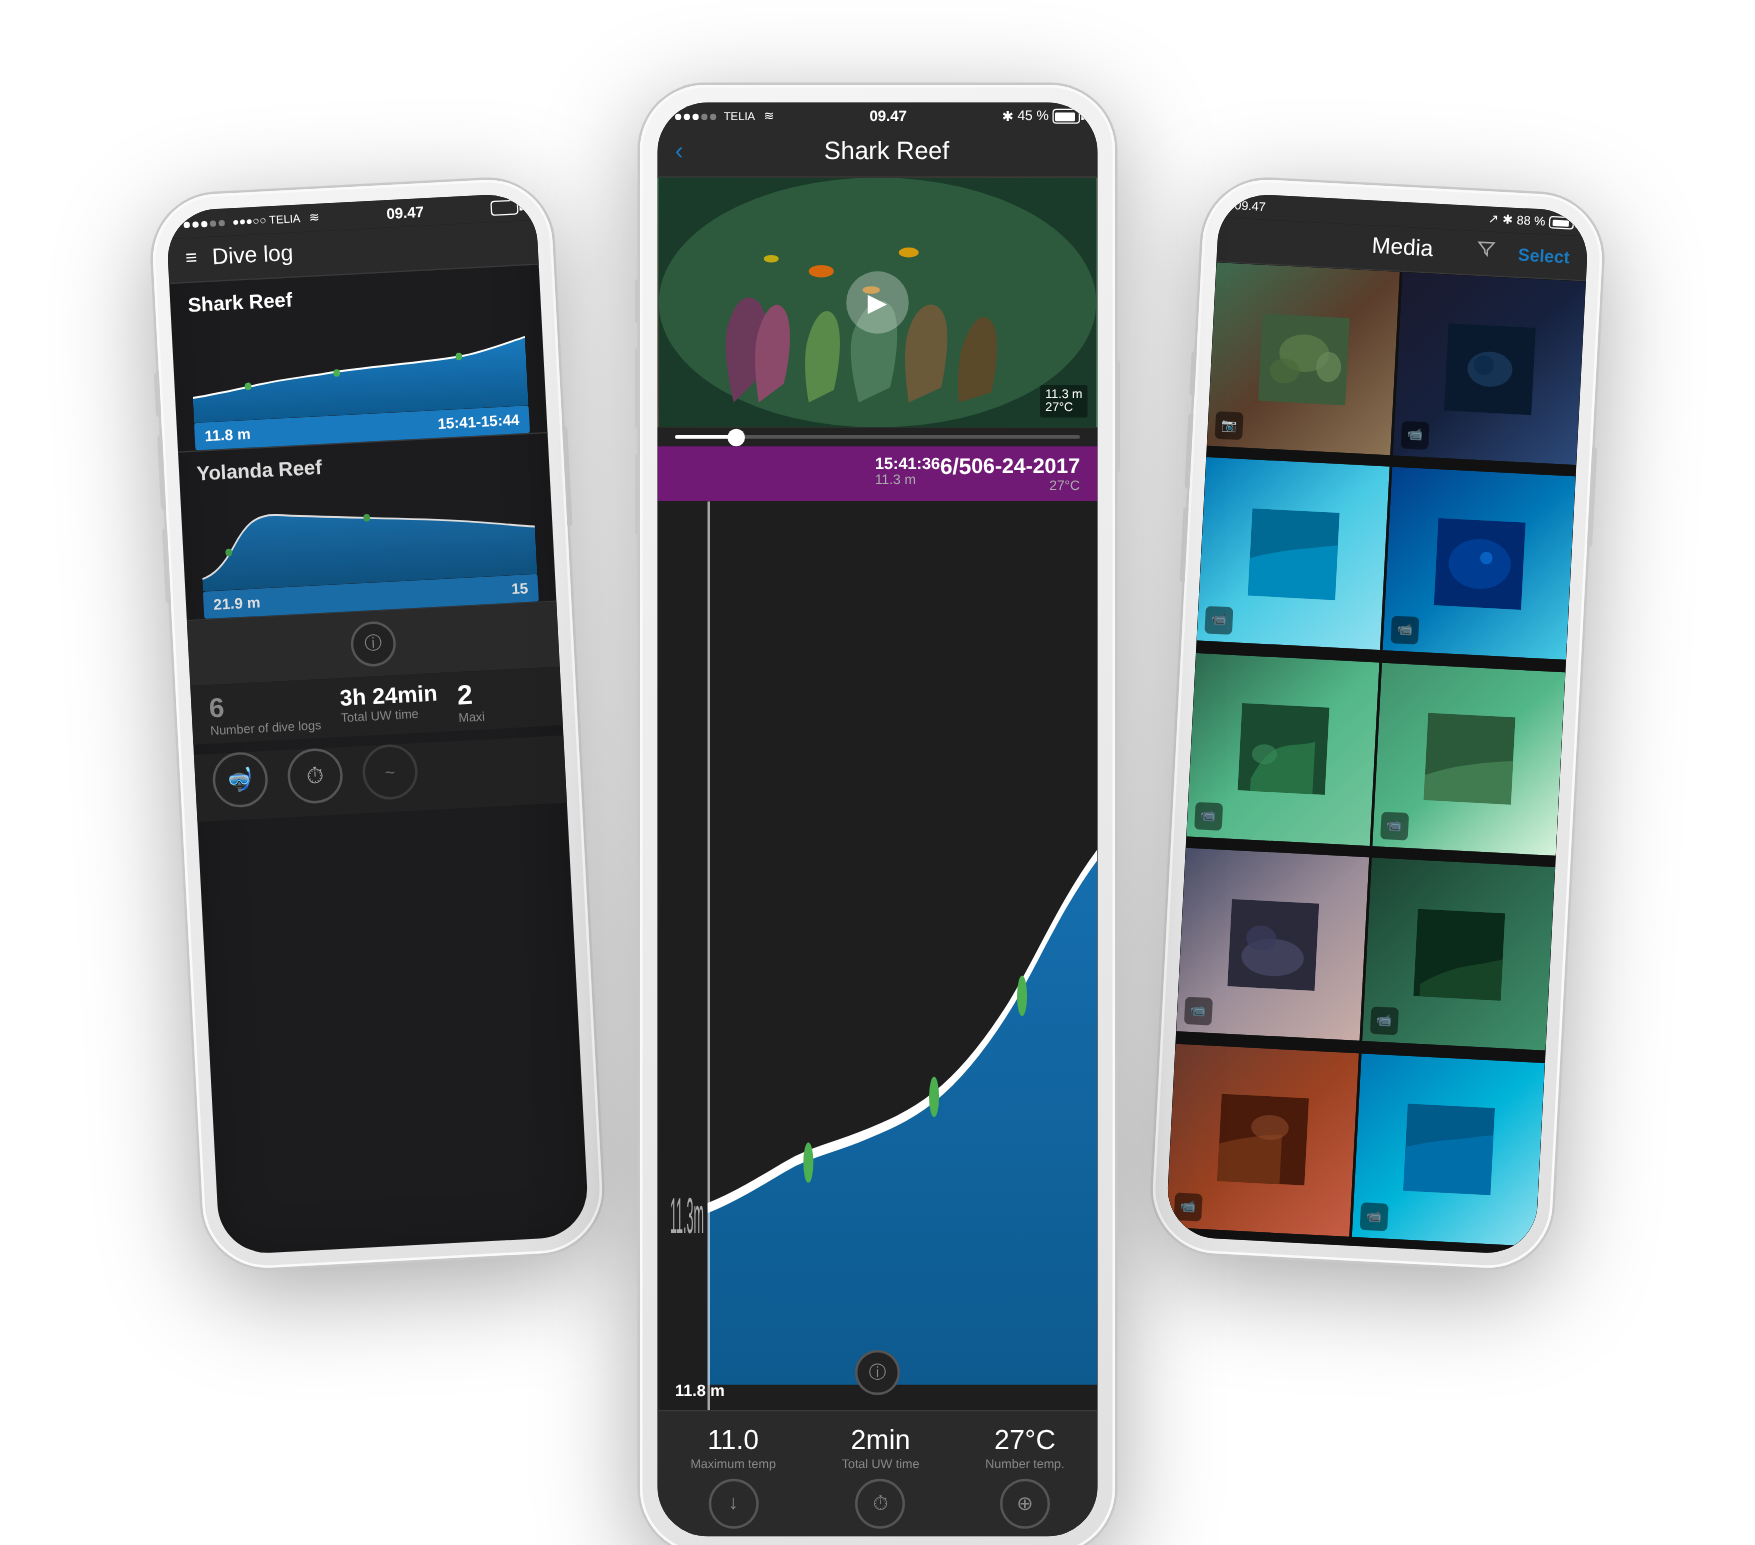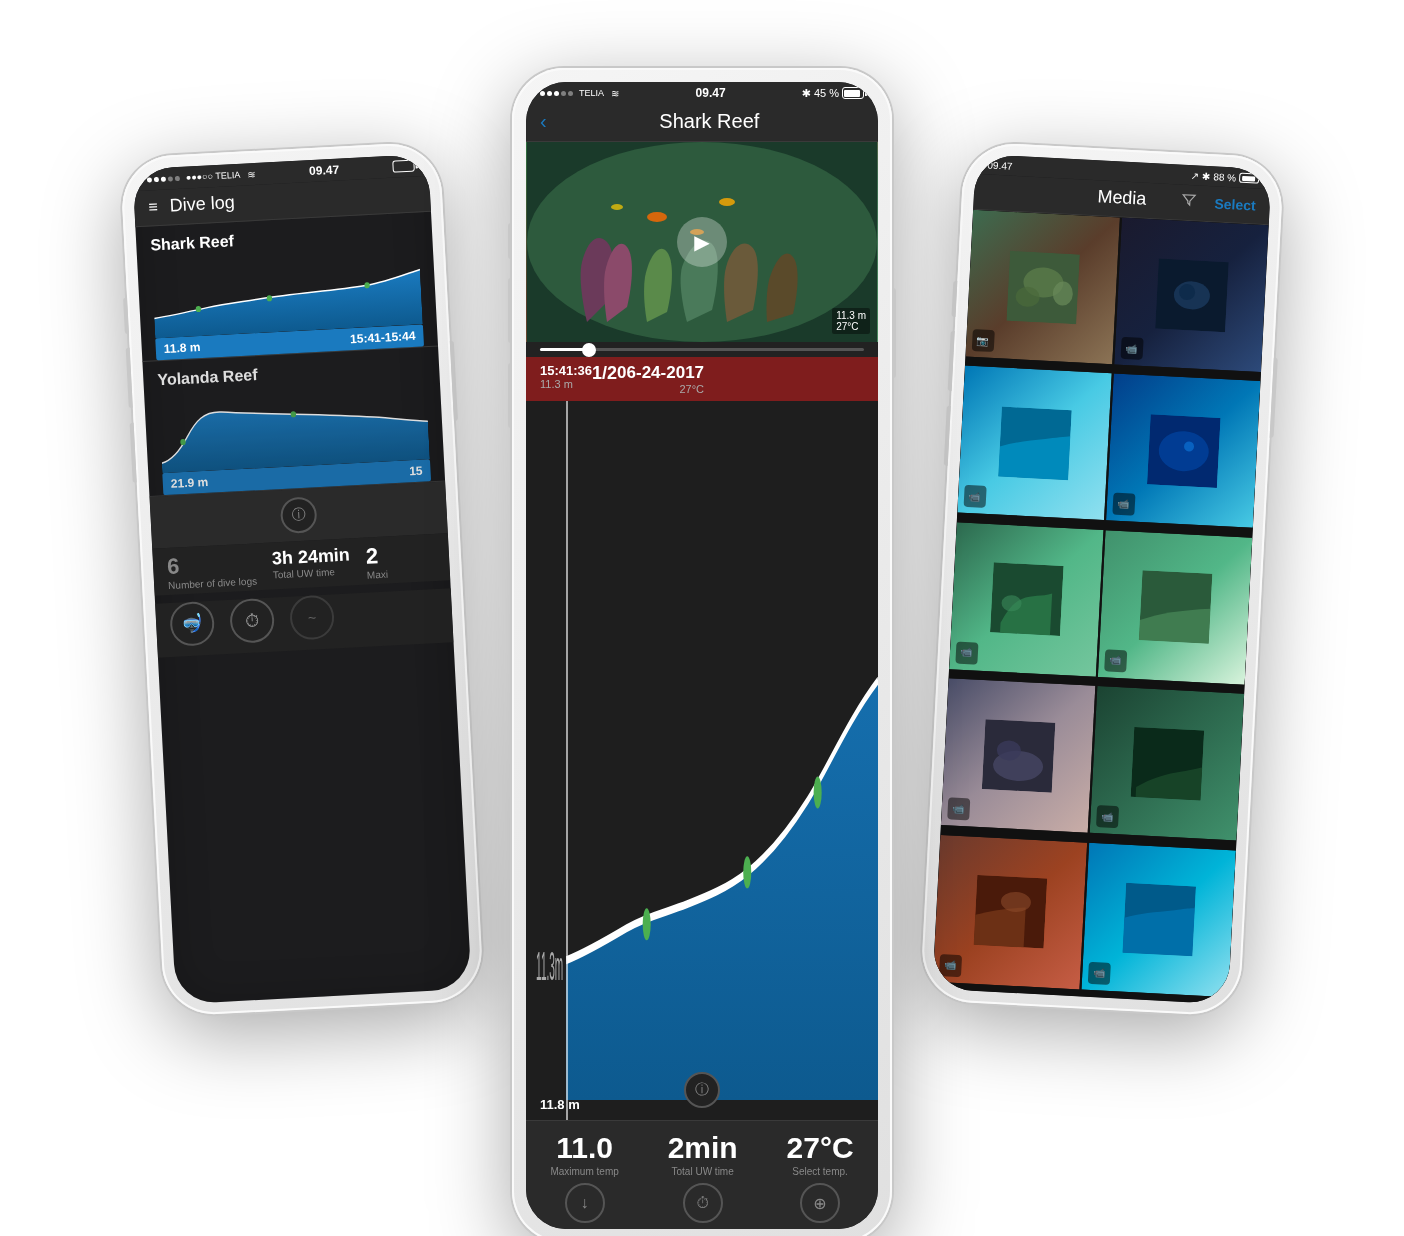--- a/index.html
+++ b/index.html
@@ -296,23 +296,23 @@
     }
     .progress-fill {
       width: 15%;
       height: 100%;
       background: #fff;
       border-radius: 2px;
     }
 
     .media-info {
       display: flex;
-      justify-content: flex-start;
+      justify-content: flex-end;
       padding: 6px 14px;
-      background: #7f1d1d;
+      background: #701a75;
       font-size: 12px;
       color: #aaa;
     }
     .media-info .center-info {
       text-align: center;
       font-size: 18px;
       font-weight: 700;
       color: #fff;
     }
     .media-info .right-info { text-align: right; }
@@ -361,22 +361,22 @@
       display: flex;
       justify-content: space-around;
       padding: 10px 0 6px;
       background: #2a2a2a;
       border-top: 1px solid #3a3a3a;
     }
     .detail-stat {
       text-align: center;
     }
     .detail-stat-val {
-      font-size: 30px;
-      font-weight: 700;
+      font-size: 22px;
+      font-weight: 400;
       color: #fff;
     }
     .detail-stat-label {
       font-size: 10px;
       color: #888;
       margin-top: 1px;
     }
     .detail-stat-icon {
       margin-top: 6px;
       display: flex;
@@ -675,21 +675,21 @@
             <div class="progress-fill"></div>
             <div class="progress-handle"></div>
           </div>
         </div>
 
         <div class="media-info">
           <div>
             <div style="font-size:13px;font-weight:600;color:#fff;">15:41:36</div>
             <div class="sub">11.3 m</div>
           </div>
-          <div class="center-info">1/2</div>
+          <div class="center-info">6/5</div>
           <div class="right-info">
             <div style="font-size:17px;font-weight:600;color:#fff;">06-24-2017</div>
             <div class="sub">27°C</div>
           </div>
         </div>
 
         <div class="depth-chart-container" style="height:180px;">
           <div class="depth-line"></div>
           <svg class="depth-chart-svg" viewBox="0 0 350 180" preserveAspectRatio="none">
             <defs>
@@ -722,21 +722,21 @@
           </div>
           <div class="detail-stat">
             <div class="detail-stat-val">2min</div>
             <div class="detail-stat-label">Total UW time</div>
             <div class="detail-stat-icon">
               <div class="icon-circle">⏱</div>
             </div>
           </div>
           <div class="detail-stat">
             <div class="detail-stat-val">27°C</div>
-            <div class="detail-stat-label">Select temp.</div>
+            <div class="detail-stat-label">Number temp.</div>
             <div class="detail-stat-icon">
               <div class="icon-circle">⊕</div>
             </div>
           </div>
         </div>
       </div>
     </div>
   </div>
 
   <div class="phone phone-right" style="width:320px;height:860px;right:60px;top:80px;position:absolute;z-index:1;">

